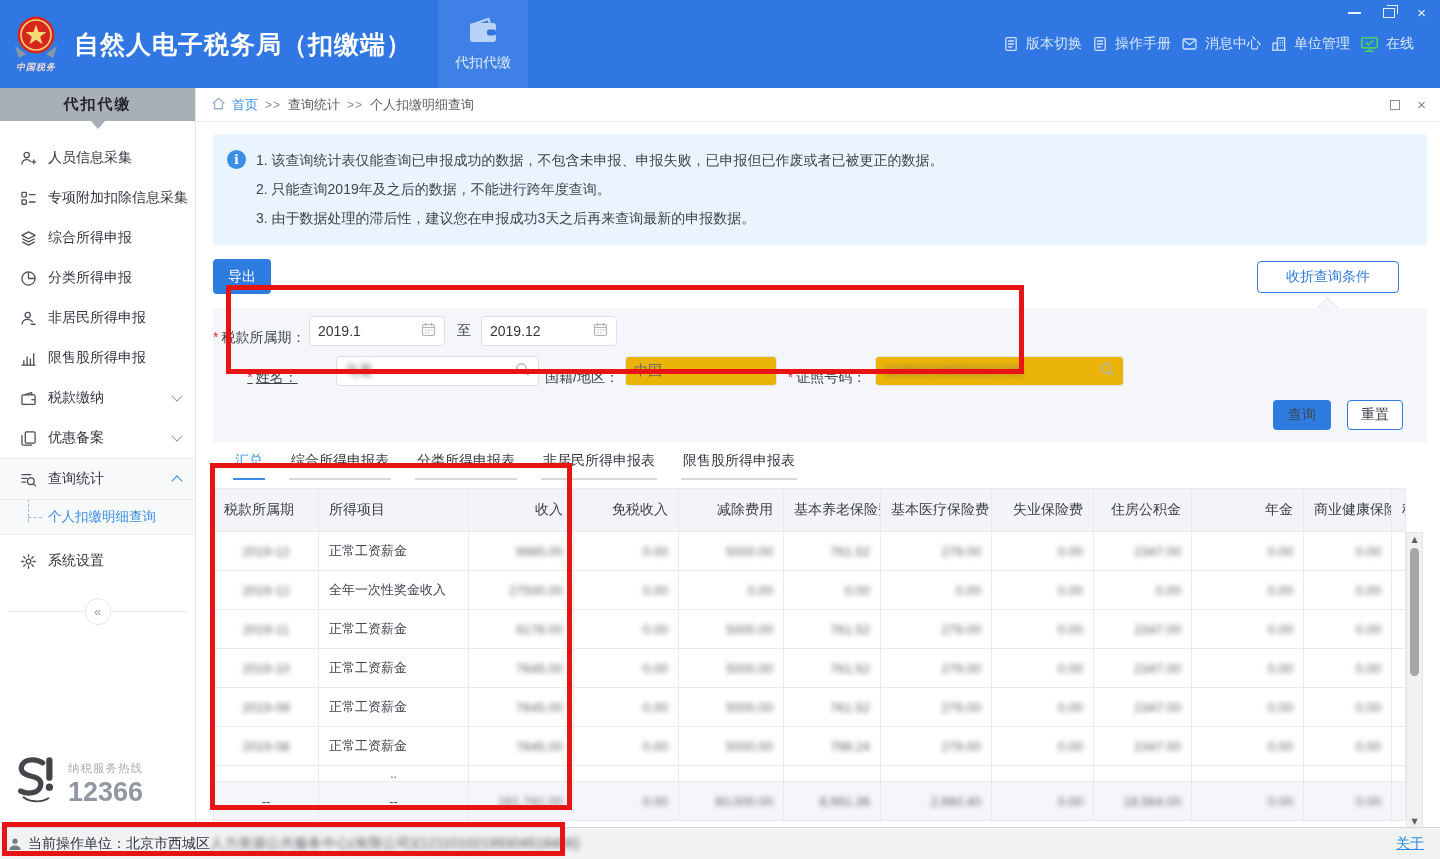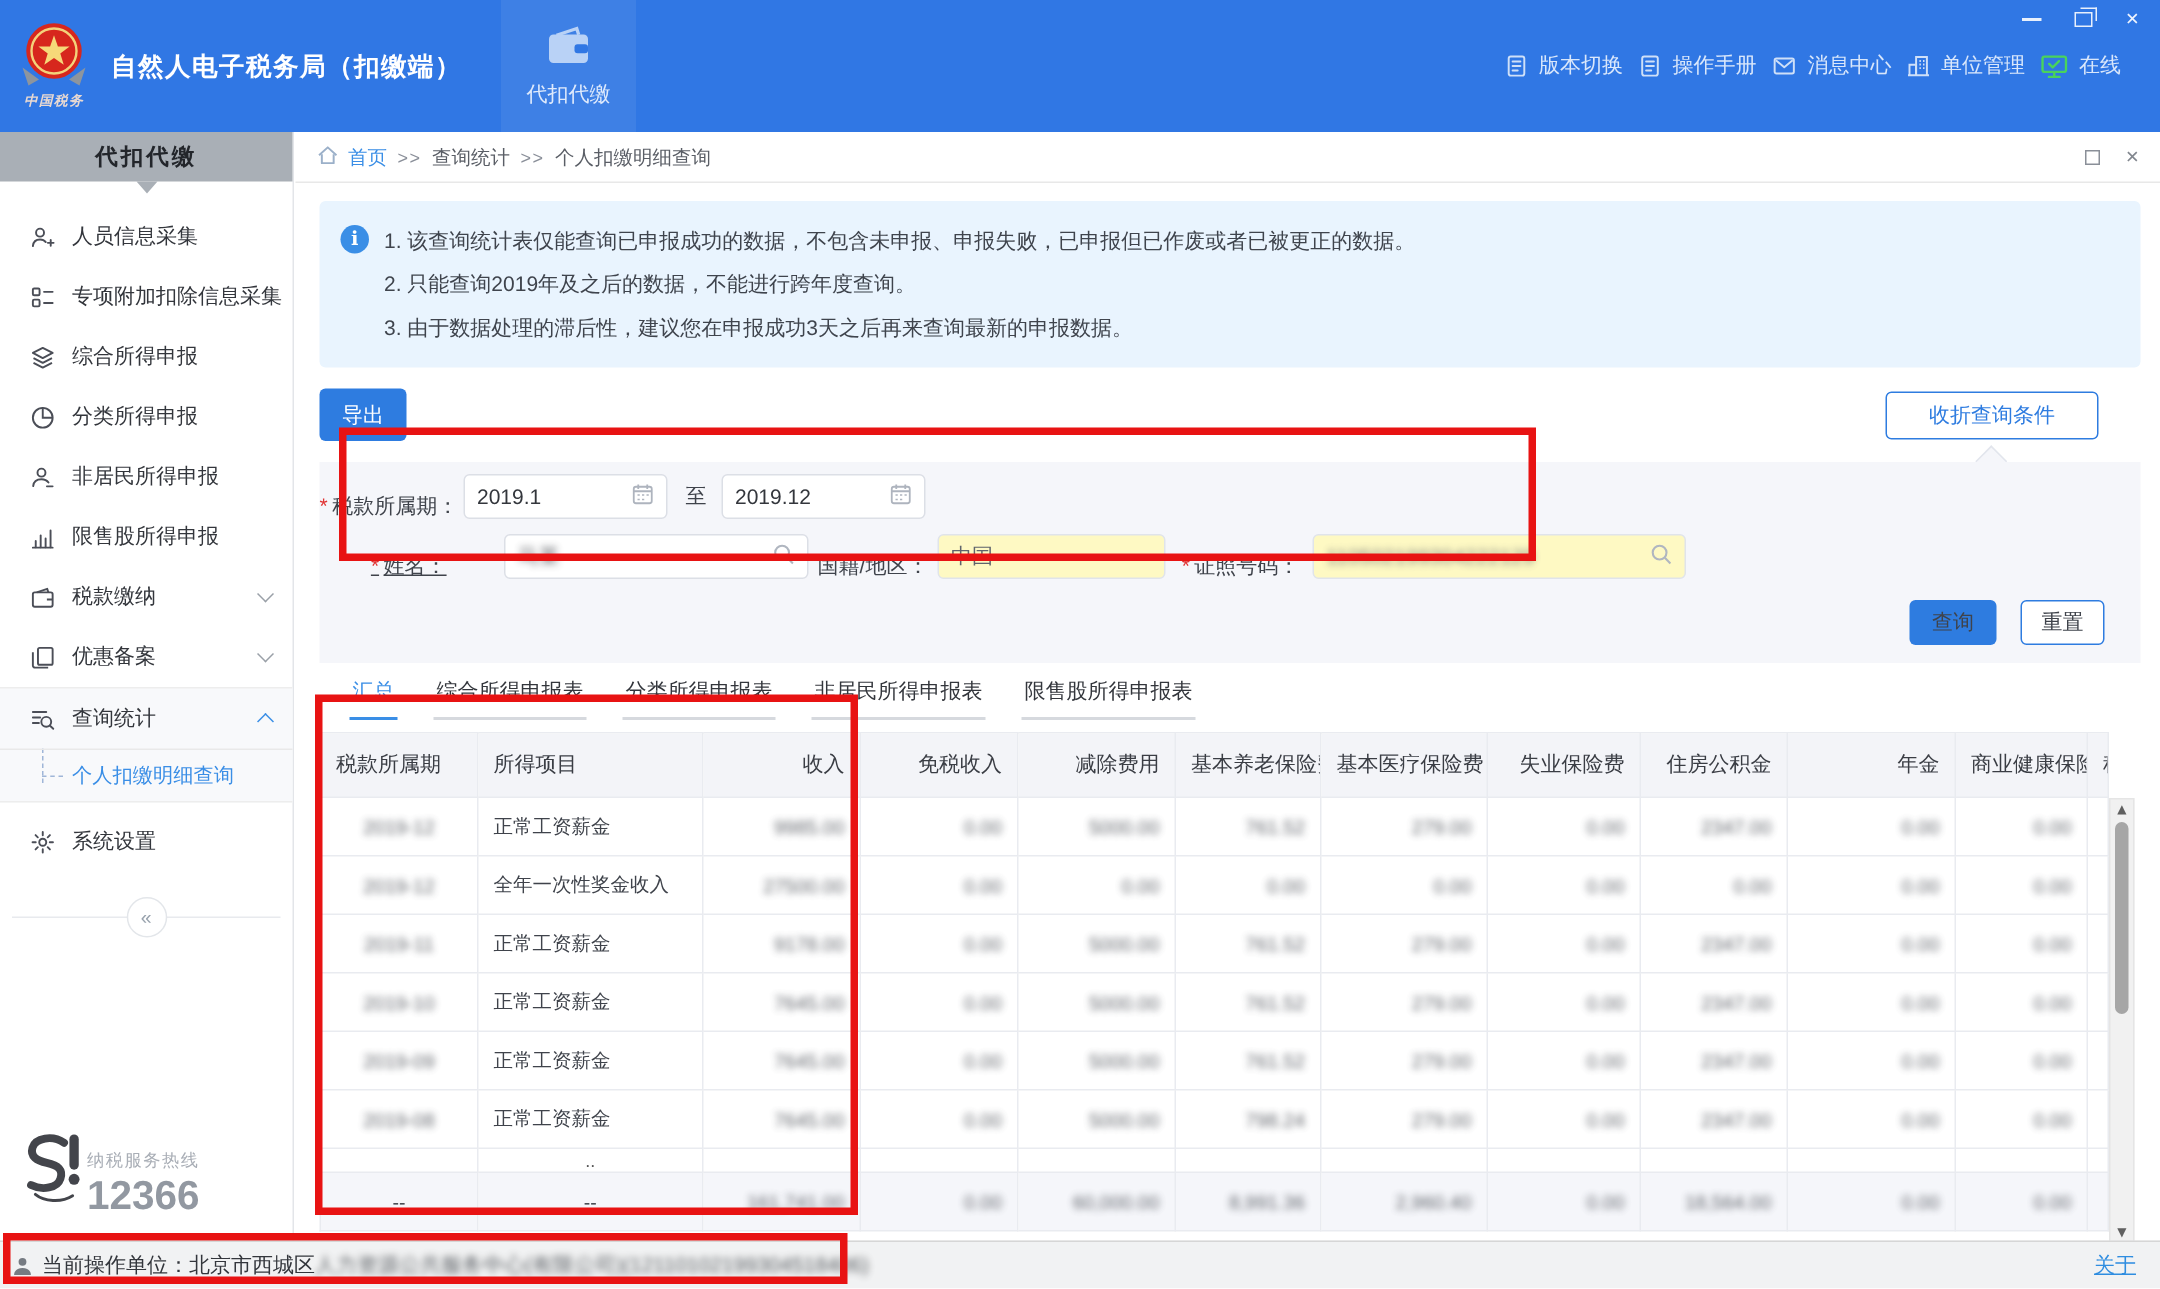--- a/index.html
+++ b/index.html
@@ -4,21 +4,21 @@
 <style>
   html,body{margin:0;padding:0;}
   body{width:1440px;height:859px;overflow:hidden;background:#fff;
        font-family:"Liberation Sans","DejaVu Sans",sans-serif;-webkit-font-smoothing:antialiased;}
   .app{position:relative;width:1440px;height:859px;}
 
   
   .topbar{position:absolute;left:0;top:0;width:1440px;height:88px;background:#3077e4;display:flex;align-items:center;}
   .logo{margin-left:8px;width:56px;display:flex;flex-direction:column;align-items:center;}
   .logo-caption{font-size:9px;font-weight:bold;color:#e8d9d2;font-style:italic;letter-spacing:1px;margin-top:-2px;}
-  .app-title{margin-left:10px;color:#fff;font-size:17px;font-weight:bold;letter-spacing:1px;}
+  .app-title{margin-left:10px;color:#fff;font-size:25px;font-weight:bold;letter-spacing:1px;}
   .top-tab{margin-left:26px;width:90px;height:88px;background:rgba(255,255,255,.07);display:flex;flex-direction:column;
            align-items:center;justify-content:center;gap:7px;color:#dfeafc;font-size:14px;cursor:default;}
   .top-menu{margin-left:auto;margin-right:26px;display:flex;align-items:center;gap:10px;}
   .top-menu-item{display:flex;align-items:center;gap:7px;color:#d9e7fb;font-size:14px;cursor:default;}
   .top-menu-item .ticon{display:flex;align-items:center;}
   .win-controls{position:absolute;top:6px;right:14px;display:flex;align-items:center;gap:22px;height:14px;}
   .win-min{width:13px;height:0;border-top:2px solid #e8f0fc;}
   .win-restore{width:10px;height:8px;border:1.5px solid #e8f0fc;position:relative;}
   .win-restore::before{content:"";position:absolute;top:-4.5px;left:2.5px;width:10px;height:8px;
                        border-top:1.5px solid #e8f0fc;border-right:1.5px solid #e8f0fc;}
@@ -41,21 +41,21 @@
   .sub-list::before{content:"";position:absolute;left:28px;top:0;bottom:12px;border-left:1px dashed #9fb6d8;}
   .sub-item{height:34px;line-height:34px;padding-left:48px;font-size:13.5px;color:#33363c;
             border-top:1px solid #e9e9e9;position:relative;cursor:default;}
   .sub-item::before{content:"";position:absolute;left:28px;top:17px;width:14px;border-top:1px dashed #9fb6d8;}
   .sub-item.active{color:#3a8ee6;}
   .collapse-row{position:relative;margin-top:16px;height:30px;}
   .collapse-row::before{content:"";position:absolute;left:8px;right:8px;top:14px;border-top:1px solid #e8eaee;}
   .collapse-btn{position:absolute;left:50%;top:1px;transform:translateX(-50%);width:27px;height:27px;border-radius:50%;
                 background:#fff;border:1px solid #e3e6ea;color:#98a2ad;display:flex;align-items:center;justify-content:center;
                 font-size:13px;box-sizing:border-box;}
-  .hotline{position:absolute;left:14px;bottom:16px;display:flex;align-items:flex-end;margin-top:38px;}
+  .hotline{position:absolute;left:14px;bottom:16px;display:flex;align-items:center;gap:10px;margin-top:38px;}
   .hot-text{display:flex;flex-direction:column;}
   .hot-label{font-size:11.5px;color:#a9aeb6;margin-bottom:3px;letter-spacing:1px;}
   .hot-num{font-size:27px;font-weight:bold;color:#9298a1;line-height:1;}
 
   
   .main{position:absolute;left:197px;top:88px;width:1243px;height:756px;background:#fff;}
   .breadcrumb-bar{height:33px;border-bottom:1px solid #e8e8e8;display:flex;align-items:center;
                   padding:0 14px;font-size:13px;color:#5a5e66;}
   .crumb-home{color:#3a8ee6;margin-left:6px;}
   .crumb-sep{color:#8a8f99;margin:0 7px;font-size:12px;letter-spacing:1px;}
@@ -78,21 +78,21 @@
 
   .form-panel{position:relative;margin-top:14px;height:134px;background:#f5f6fa;}
   .notch{position:absolute;right:92px;top:-8px;width:14px;height:14px;background:#f5f6fa;
          border-left:1px solid #e2e5ec;border-top:1px solid #e2e5ec;transform:rotate(45deg);}
   .fp-el{position:absolute;font-size:14px;color:#3f434b;}
   .flabel{line-height:30px;text-align:center;white-space:nowrap;}
   .req{color:#e03434;font-style:normal;margin-right:3px;}
   .inp{height:30px;background:#fff;border:1px solid #dcdfe6;border-radius:4px;display:flex;align-items:center;
        padding:0 8px;box-sizing:border-box;color:#33363c;}
   .inp .val{flex:1;white-space:nowrap;overflow:hidden;}
-  .inp.disabled{background:#fef9c3;border-color:#e0e4ea;color:#5f646c;}
+  .inp.disabled{background:#eab308;border-color:#e0e4ea;color:#5f646c;}
   .redact{filter:blur(2.4px);opacity:.8;}
   .btn-query{width:58px;height:30px;}
   .btn-reset{width:56px;height:30px;}
 
   .tabs{display:flex;gap:24px;margin-top:10px;padding-left:20px;}
   .tab{font-size:14px;color:#33363c;padding:0 2px 8px 2px;border-bottom:2px solid #d6d9de;cursor:default;white-space:nowrap;}
   .tab.active{color:#3a8ee6;border-bottom-color:#3a8ee6;}
 
   .table-zone{position:relative;margin-top:8px;width:1214px;height:362px;}
   table.data-table{border-collapse:collapse;table-layout:fixed;width:1192px;background:#fff;}

